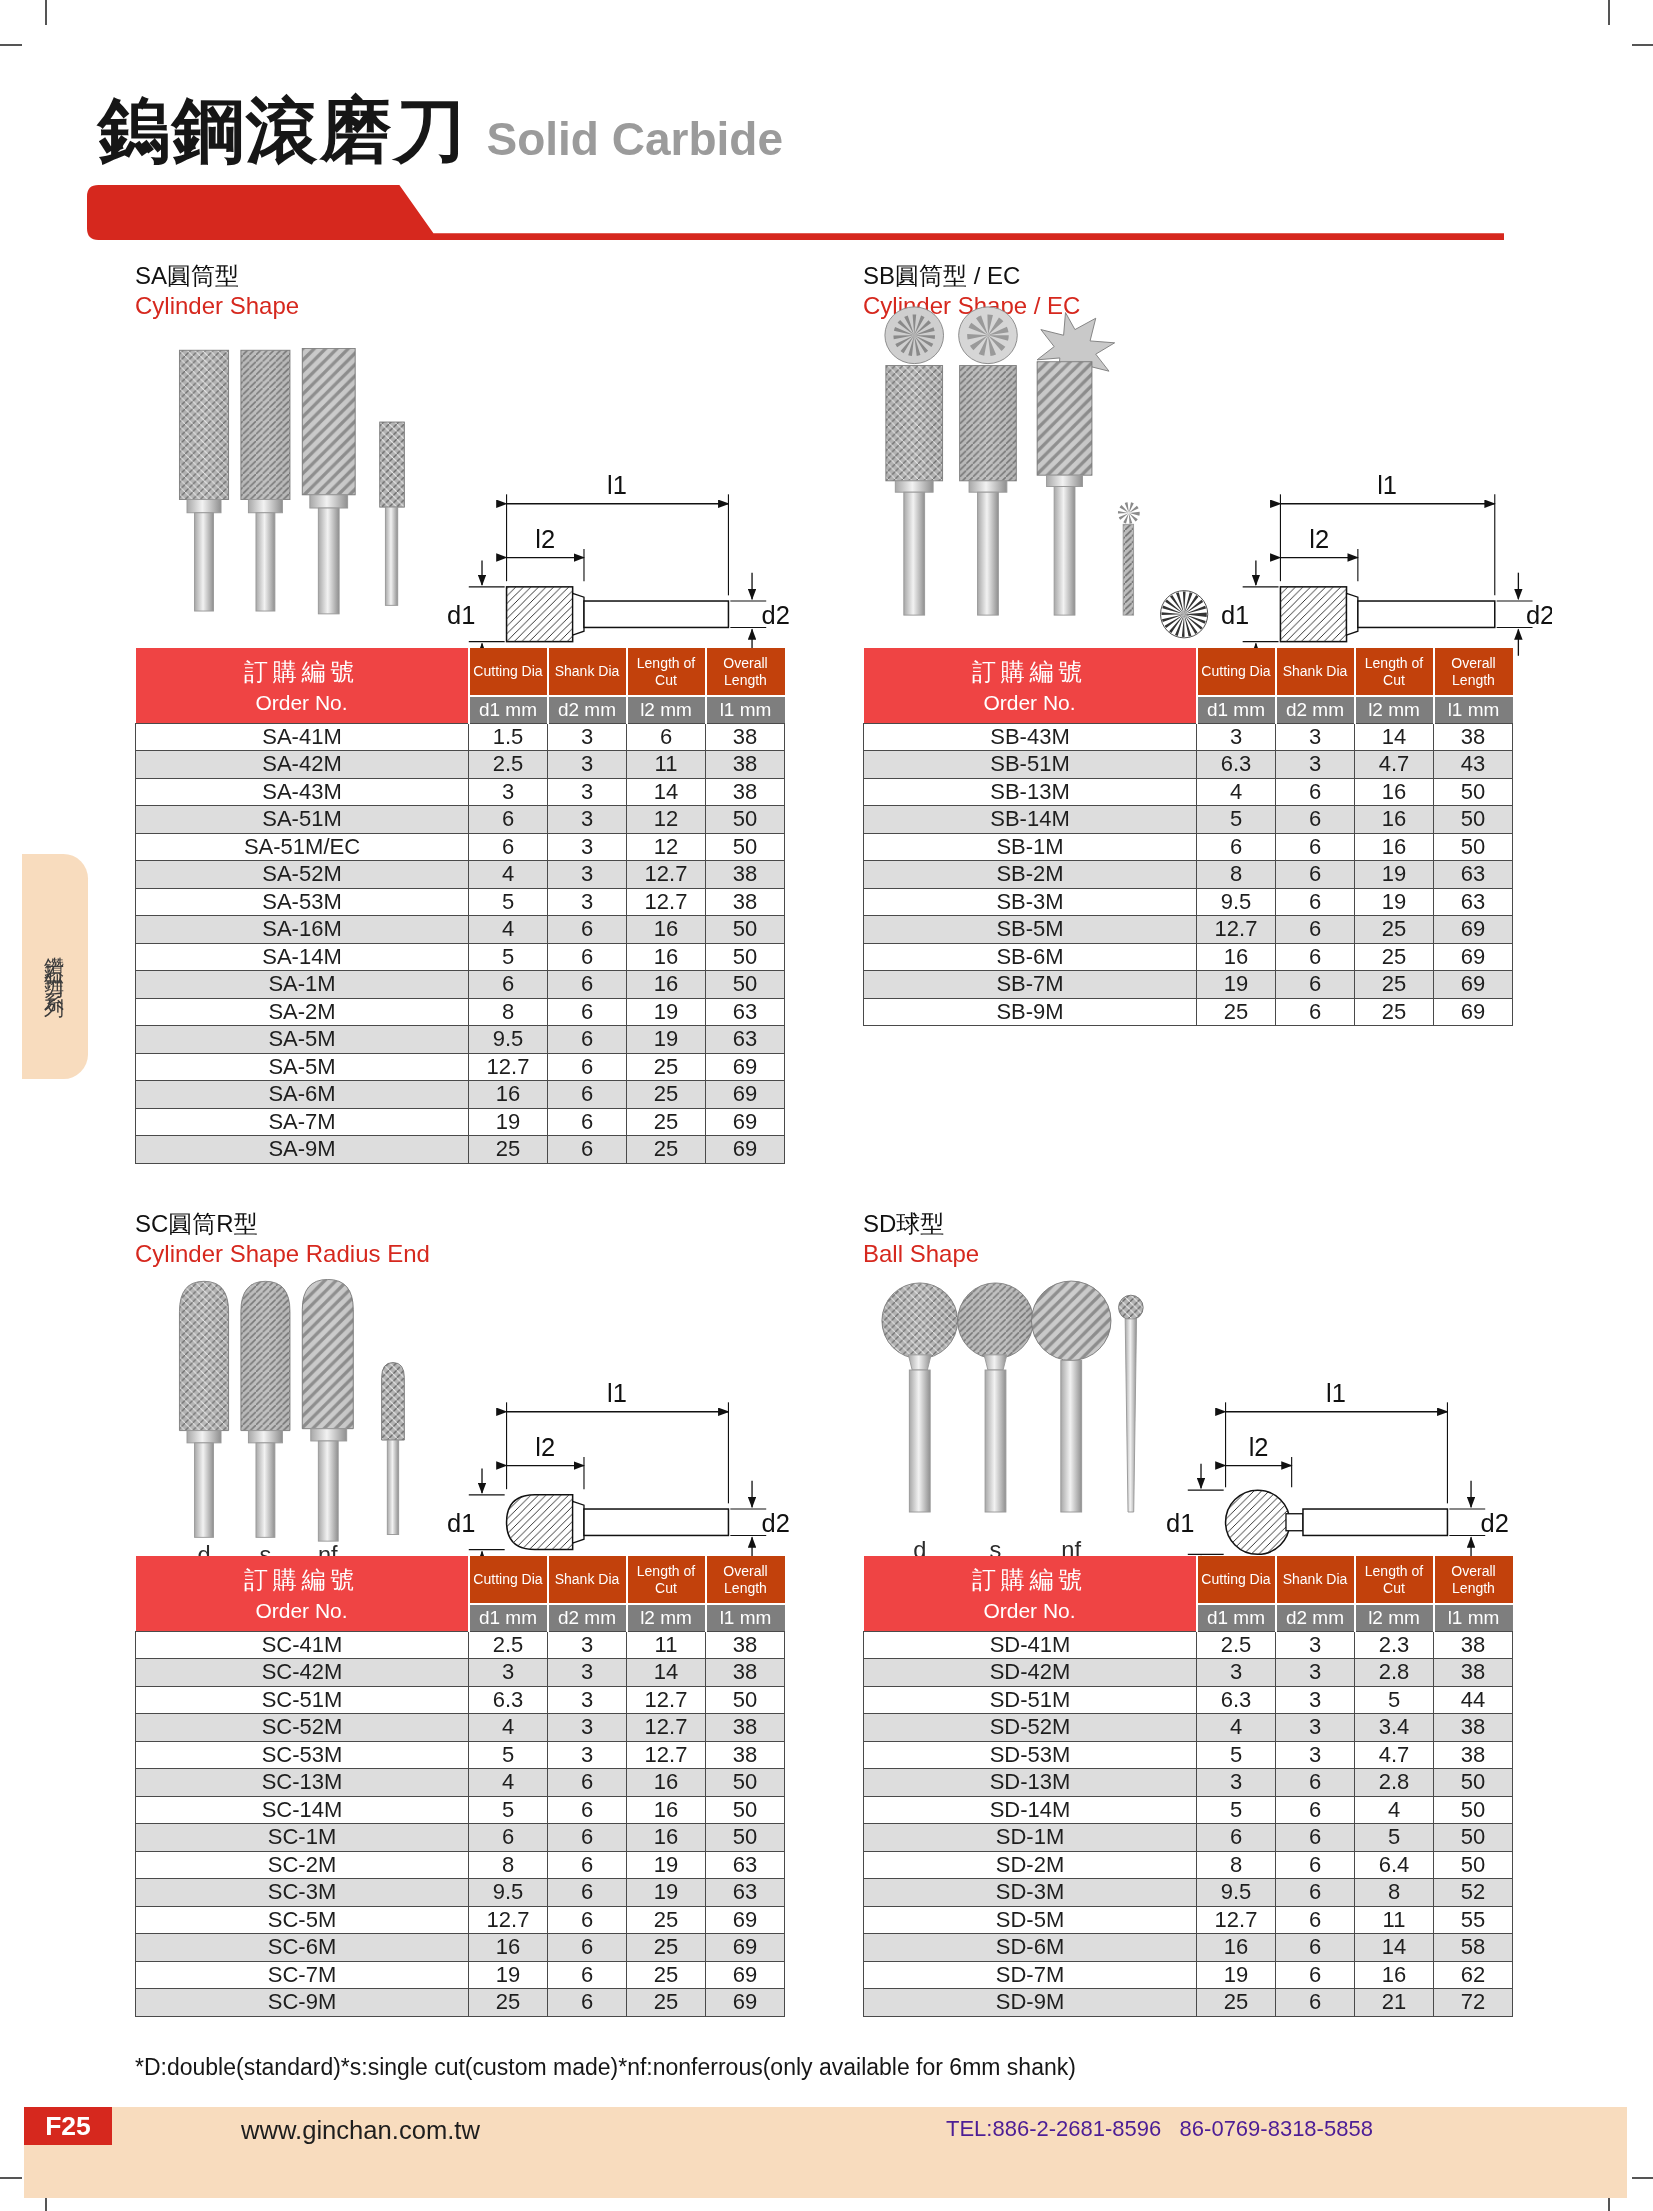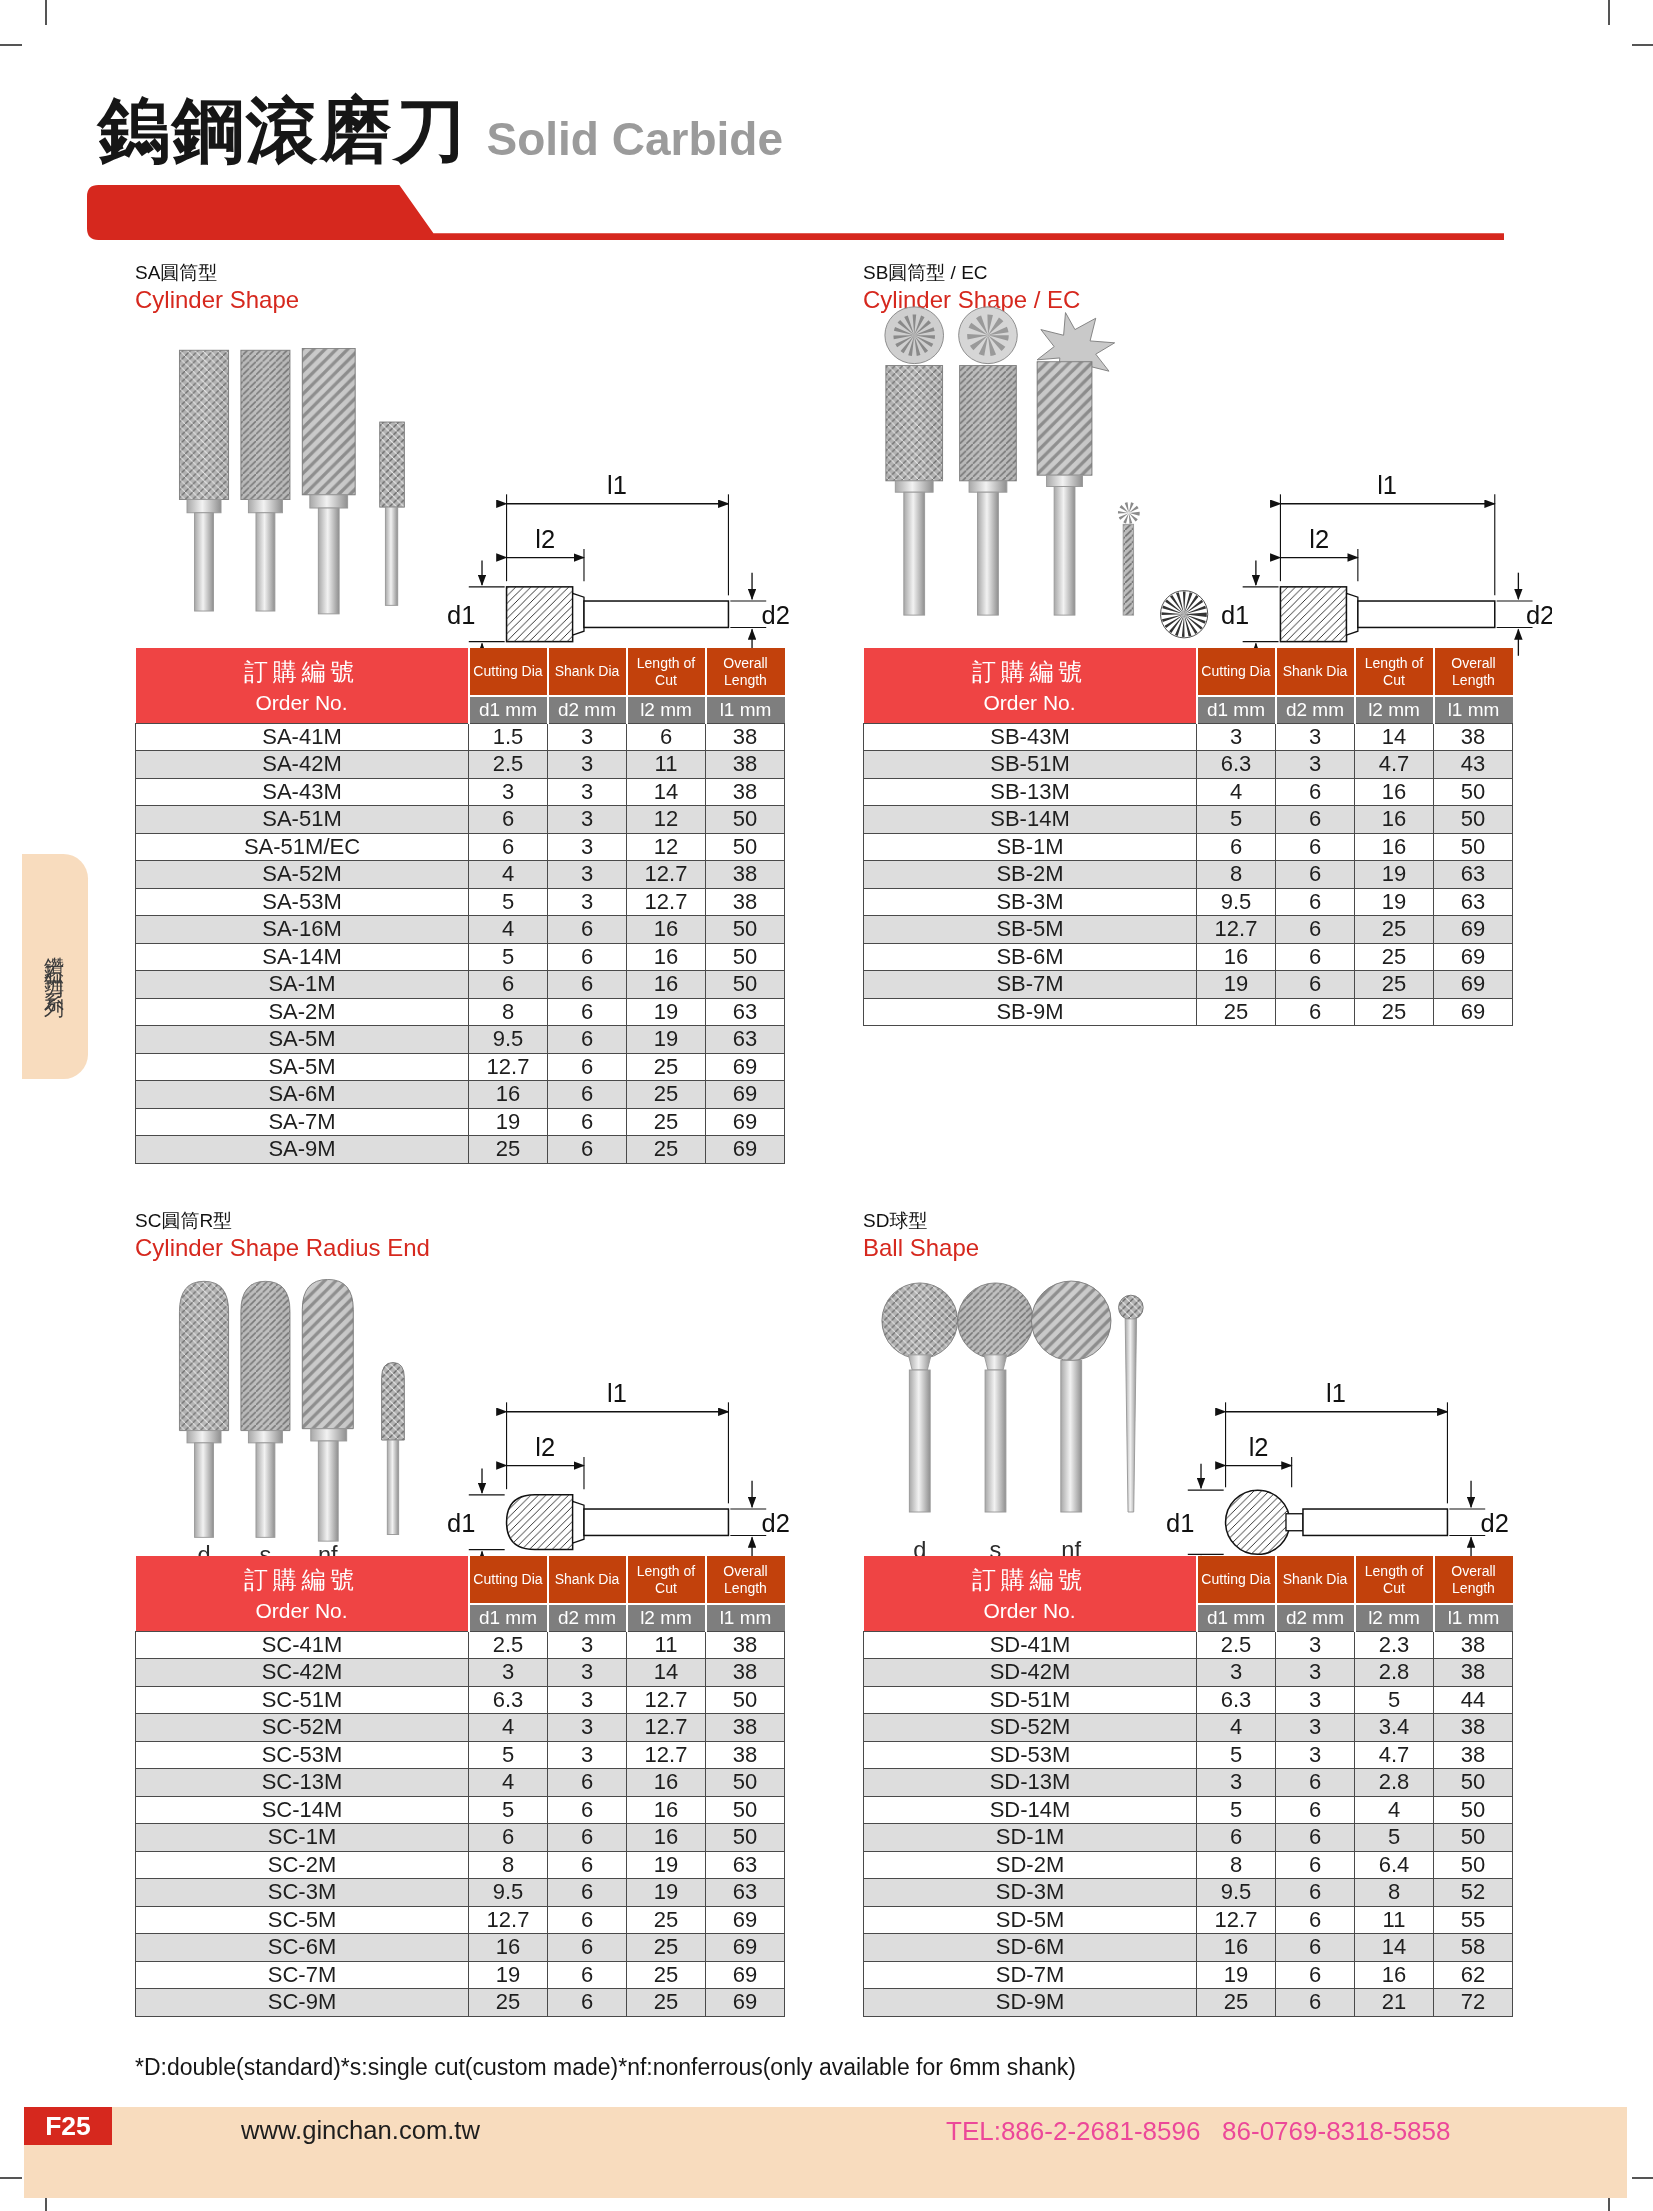--- a/index.html
+++ b/index.html
@@ -10,21 +10,21 @@
   .mark{position:absolute;background:#555;}
 
   
   .title-row{position:absolute;left:87px;top:83px;display:flex;align-items:baseline;gap:19px;white-space:nowrap;margin-left:11px;}
   .title-cn{font-size:72px;font-weight:bold;color:#161616;letter-spacing:1.9px;}
   .title-en{font-size:46px;font-weight:bold;color:#9B9B9B;}
   .wedge{position:absolute;left:87px;top:185px;width:1417px;height:55px;}
 
   
   .sec-label{position:absolute;line-height:1.25;}
-  .sec-label .cn{font-size:19px;color:#111;}
+  .sec-label .cn{font-size:24px;color:#111;}
   .sec-label .en{font-size:24px;color:#D6281E;}
 
   
   .side-tab{position:absolute;left:22px;top:854px;width:66px;height:225px;background:#F8DCBE;
             border-radius:0 24.6px 24.6px 0;display:flex;align-items:center;justify-content:center;}
   .side-tab span{writing-mode:vertical-rl;text-orientation:upright;font-size:20px;color:#3B3B3B;letter-spacing:8.5px;}
 
   
   table.spec{position:absolute;border-collapse:collapse;table-layout:fixed;width:649px;background:#fff;}
   table.spec col.c0{width:333px;}
@@ -39,21 +39,21 @@
   table.spec tbody tr:nth-child(even){background:#DDDDDD;}
 
   
   .footnote{position:absolute;left:135px;font-size:23px;color:#161616;}
 
   
   .footer-band{position:absolute;left:24px;top:2107px;width:1603px;height:91px;background:#F8DCBE;}
   .footer-tab{position:absolute;left:24px;top:2107px;width:88px;height:38px;background:#D6281E;color:#fff;
               display:flex;align-items:center;justify-content:center;font-size:26.5px;font-weight:bold;}
   .footer-url{position:absolute;left:241px;top:2116px;font-size:25.6px;color:#1e1e1e;}
-  .footer-tel{position:absolute;left:946px;top:2116px;font-size:26px;color:#ec4899;white-space:pre;}
+  .footer-tel{position:absolute;left:946px;top:2116px;font-size:22px;color:#4c1d95;white-space:pre;}
 
   .abs{position:absolute;}
   svg{display:block;}
   .dimtext{font-size:27px;fill:#111;font-family:"Liberation Sans",sans-serif;}
   .photo-label{font-size:25px;fill:#2c2c2c;font-family:"Liberation Sans",sans-serif;}
 </style>
 </head>
 <body>
 
 <div id="page">

